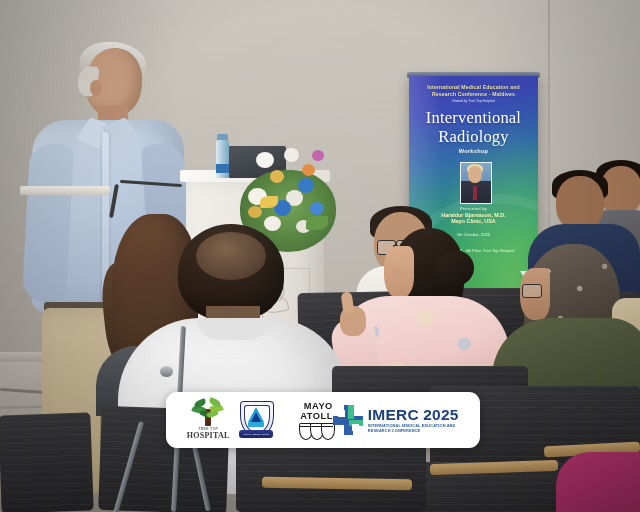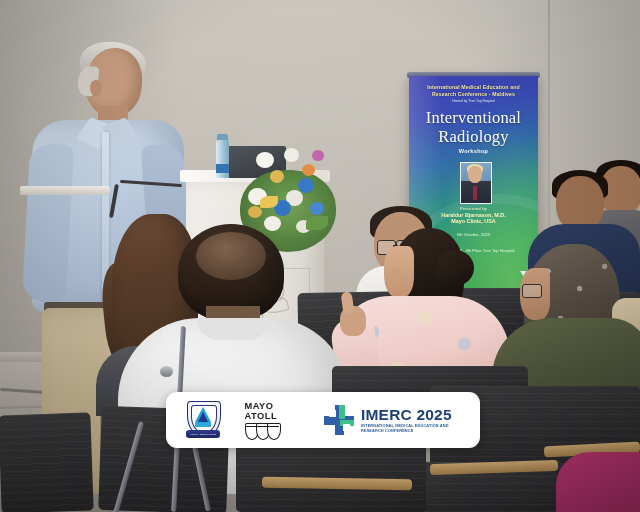--- a/index.html
+++ b/index.html
@@ -607,21 +607,21 @@
     position:absolute;left:0px;top:30px;width:34px;height:8px;
     background:linear-gradient(180deg,#2f3a8e,#1d2566);
     border-radius:3px;
     display:flex;align-items:center;justify-content:center;
   }
   .sh-ribbon span{
     font-size:2.5px;color:#dfe4f5;letter-spacing:.2px;font-weight:bold;
   }
 
   
-  .lg-mayo{width:60px;display:flex;flex-direction:column;align-items:flex-start;}
+  .lg-mayo{width:60px;display:flex;flex-direction:column;align-items:flex-end;}
   .mayo-t{
     font-size:9.3px;line-height:10px;font-weight:bold;color:#1d1d1d;
     letter-spacing:.5px;text-align:center;
   }
   .mayo-shields{position:relative;width:34px;height:17px;margin-top:2px;}
   .ms{
     position:absolute;top:0;width:12px;height:15px;
     border:1.6px solid #1d1d1d;
     border-radius:2px 2px 48% 48%/2px 2px 62% 62%;
     background:#fff;
@@ -845,20 +845,33 @@
   <div class="tripod-leg1"></div>
   <div class="tripod-leg2"></div>
   <div class="tripod-pole"></div>
   <div class="tripod-knob"></div>
   <div class="tripod-knob2"></div>
 
   <div class="grade"></div>
 
   <div class="logobar">
 
+    <div class="lg-treetop">
+      <div class="tt-mark">
+        <div class="tt-trunk"></div>
+        <div class="tt-lf tt-l1"></div>
+        <div class="tt-lf tt-l2"></div>
+        <div class="tt-lf tt-l3"></div>
+        <div class="tt-l4b"></div>
+        <div class="tt-lf tt-l5"></div>
+        <div class="tt-lf tt-l6"></div>
+      </div>
+      <div class="tt-sub">TREE TOP</div>
+      <div class="tt-name">HOSPITAL</div>
+    </div>
 
     <div class="lg-shield">
       <div class="sh-wrap">
         <div class="sh-body"></div>
         <div class="sh-inner"></div>
         <div class="sh-tri-dark"></div>
         <div class="sh-tri-light"></div>
         <div class="sh-base"></div>
         <div class="sh-ribbon">
           <span>ATOLL EDUCATION</span>

